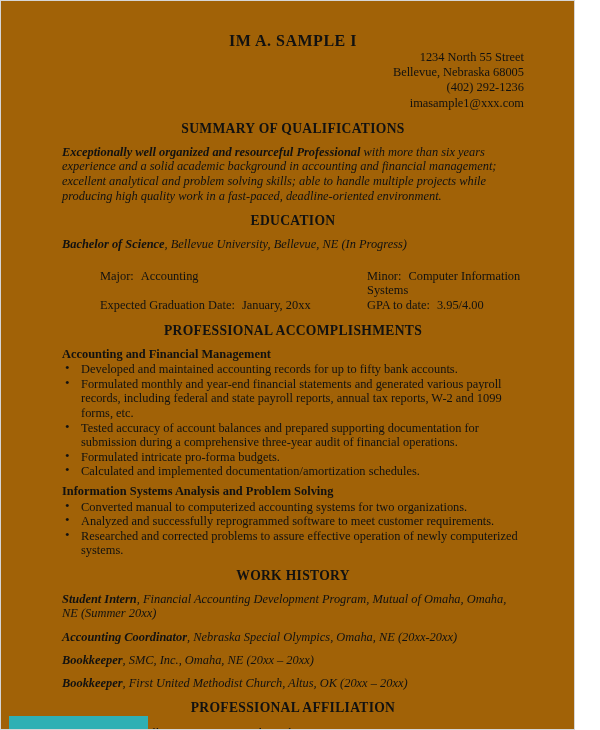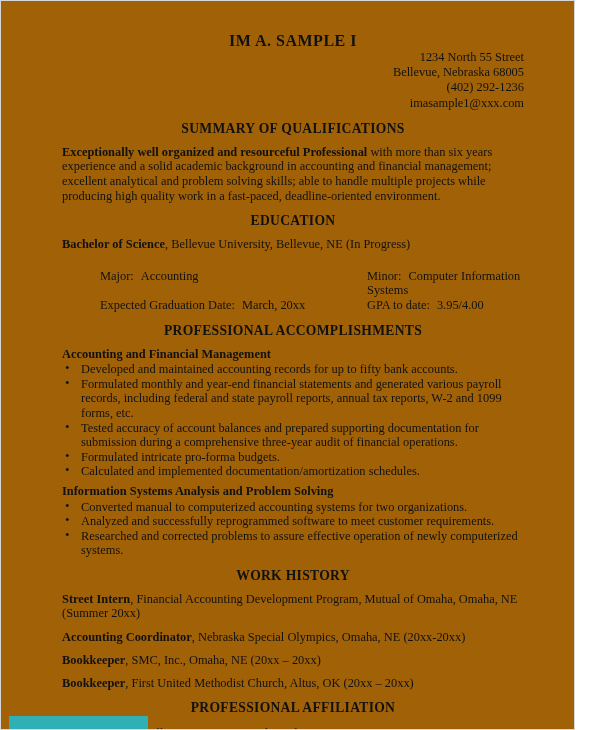--- a/index.html
+++ b/index.html
@@ -15,21 +15,21 @@
     overflow:hidden;
   }
   .center{text-align:center;}
   .name{font-weight:bold;font-size:16px;line-height:19px;letter-spacing:.5px;}
   .contact{line-height:15.2px;text-align:right;}
   h2{
     font-size:13.6px;line-height:16px;
     font-weight:bold;text-align:center;
     margin:10px 0 8px 0;letter-spacing:.3px;
   }
-  p{margin:0 0 9px 0;}
+  p{margin:0 0 9px 0;font-style:italic;}
   b{font-weight:bold;}
   .edu-grid{display:grid;grid-template-columns:305px 1fr;margin:0 0 9px 0;}
   .edu-left{padding-left:38px;}
   .label{margin-right:7px;}
   .group-title{font-weight:bold;margin:5px 0 1px 0;}
   ul{margin:0 0 2px 0;padding:0;list-style:none;}
   li{position:relative;padding-left:19px;}
   li::before{content:"\2022";position:absolute;left:3px;top:-1px;font-size:13px;}
   .job{margin:0 0 8.5px 0;}
   .member-line{margin:10px 0 4px 0;}
@@ -53,21 +53,21 @@
   </div>
 
   <h2>SUMMARY OF QUALIFICATIONS</h2>
   <p><b>Exceptionally well organized and resourceful Professional</b><span> with more than six years experience and a solid academic background in accounting and financial management; excellent analytical and problem solving skills; able to handle multiple projects while producing high quality work in a fast-paced, deadline-oriented environment.</span></p>
 
   <h2>EDUCATION</h2>
   <p style="margin-bottom:17px;"><b>Bachelor of Science</b><span>, Bellevue University, Bellevue, NE (In Progress)</span></p>
   <div class="edu-grid">
     <div class="edu-left"><span class="label">Major:</span><span>Accounting</span></div>
     <div class="edu-right"><span class="label">Minor:</span><span>Computer Information Systems</span></div>
-    <div class="edu-left"><span class="label">Expected Graduation Date:</span><span>March, 20xx</span></div>
+    <div class="edu-left"><span class="label">Expected Graduation Date:</span><span>January, 20xx</span></div>
     <div class="edu-right"><span class="label">GPA to date:</span><span>3.95/4.00</span></div>
   </div>
 
   <h2>PROFESSIONAL ACCOMPLISHMENTS</h2>
 
   <div class="group-title">Accounting and Financial Management</div>
   <ul>
     <li>Developed and maintained accounting records for up to fifty bank accounts.</li>
     <li>Formulated monthly and year-end financial statements and generated various payroll records, including federal and state payroll reports, annual tax reports, W-2 and 1099 forms, etc.</li>
     <li>Tested accuracy of account balances and prepared supporting documentation for submission during a comprehensive three-year audit of financial operations.</li>
@@ -76,21 +76,21 @@
   </ul>
 
   <div class="group-title">Information Systems Analysis and Problem Solving</div>
   <ul>
     <li>Converted manual to computerized accounting systems for two organizations.</li>
     <li>Analyzed and successfully reprogrammed software to meet customer requirements.</li>
     <li>Researched and corrected problems to assure effective operation of newly computerized systems.</li>
   </ul>
 
   <h2>WORK HISTORY</h2>
-  <p class="job"><b>Street Intern</b><span>, Financial Accounting Development Program, Mutual of Omaha, Omaha, NE (Summer 20xx)</span></p>
+  <p class="job"><b>Student Intern</b><span>, Financial Accounting Development Program, Mutual of Omaha, Omaha, NE (Summer 20xx)</span></p>
   <p class="job"><b>Accounting Coordinator</b><span>, Nebraska Special Olympics, Omaha, NE (20xx-20xx)</span></p>
   <p class="job"><b>Bookkeeper</b><span>, SMC, Inc., Omaha, NE (20xx – 20xx)</span></p>
   <p class="job"><b>Bookkeeper</b><span>, First United Methodist Church, Altus, OK (20xx – 20xx)</span></p>
 
   <h2>PROFESSIONAL AFFILIATION</h2>
   <p class="member-line"><b>Member,</b><span> IMA, Bellevue University Student Chapter</span></p>
 
   <h2>COMPUTER SKILLS</h2>
 
   <div class="accent-bar"></div>

